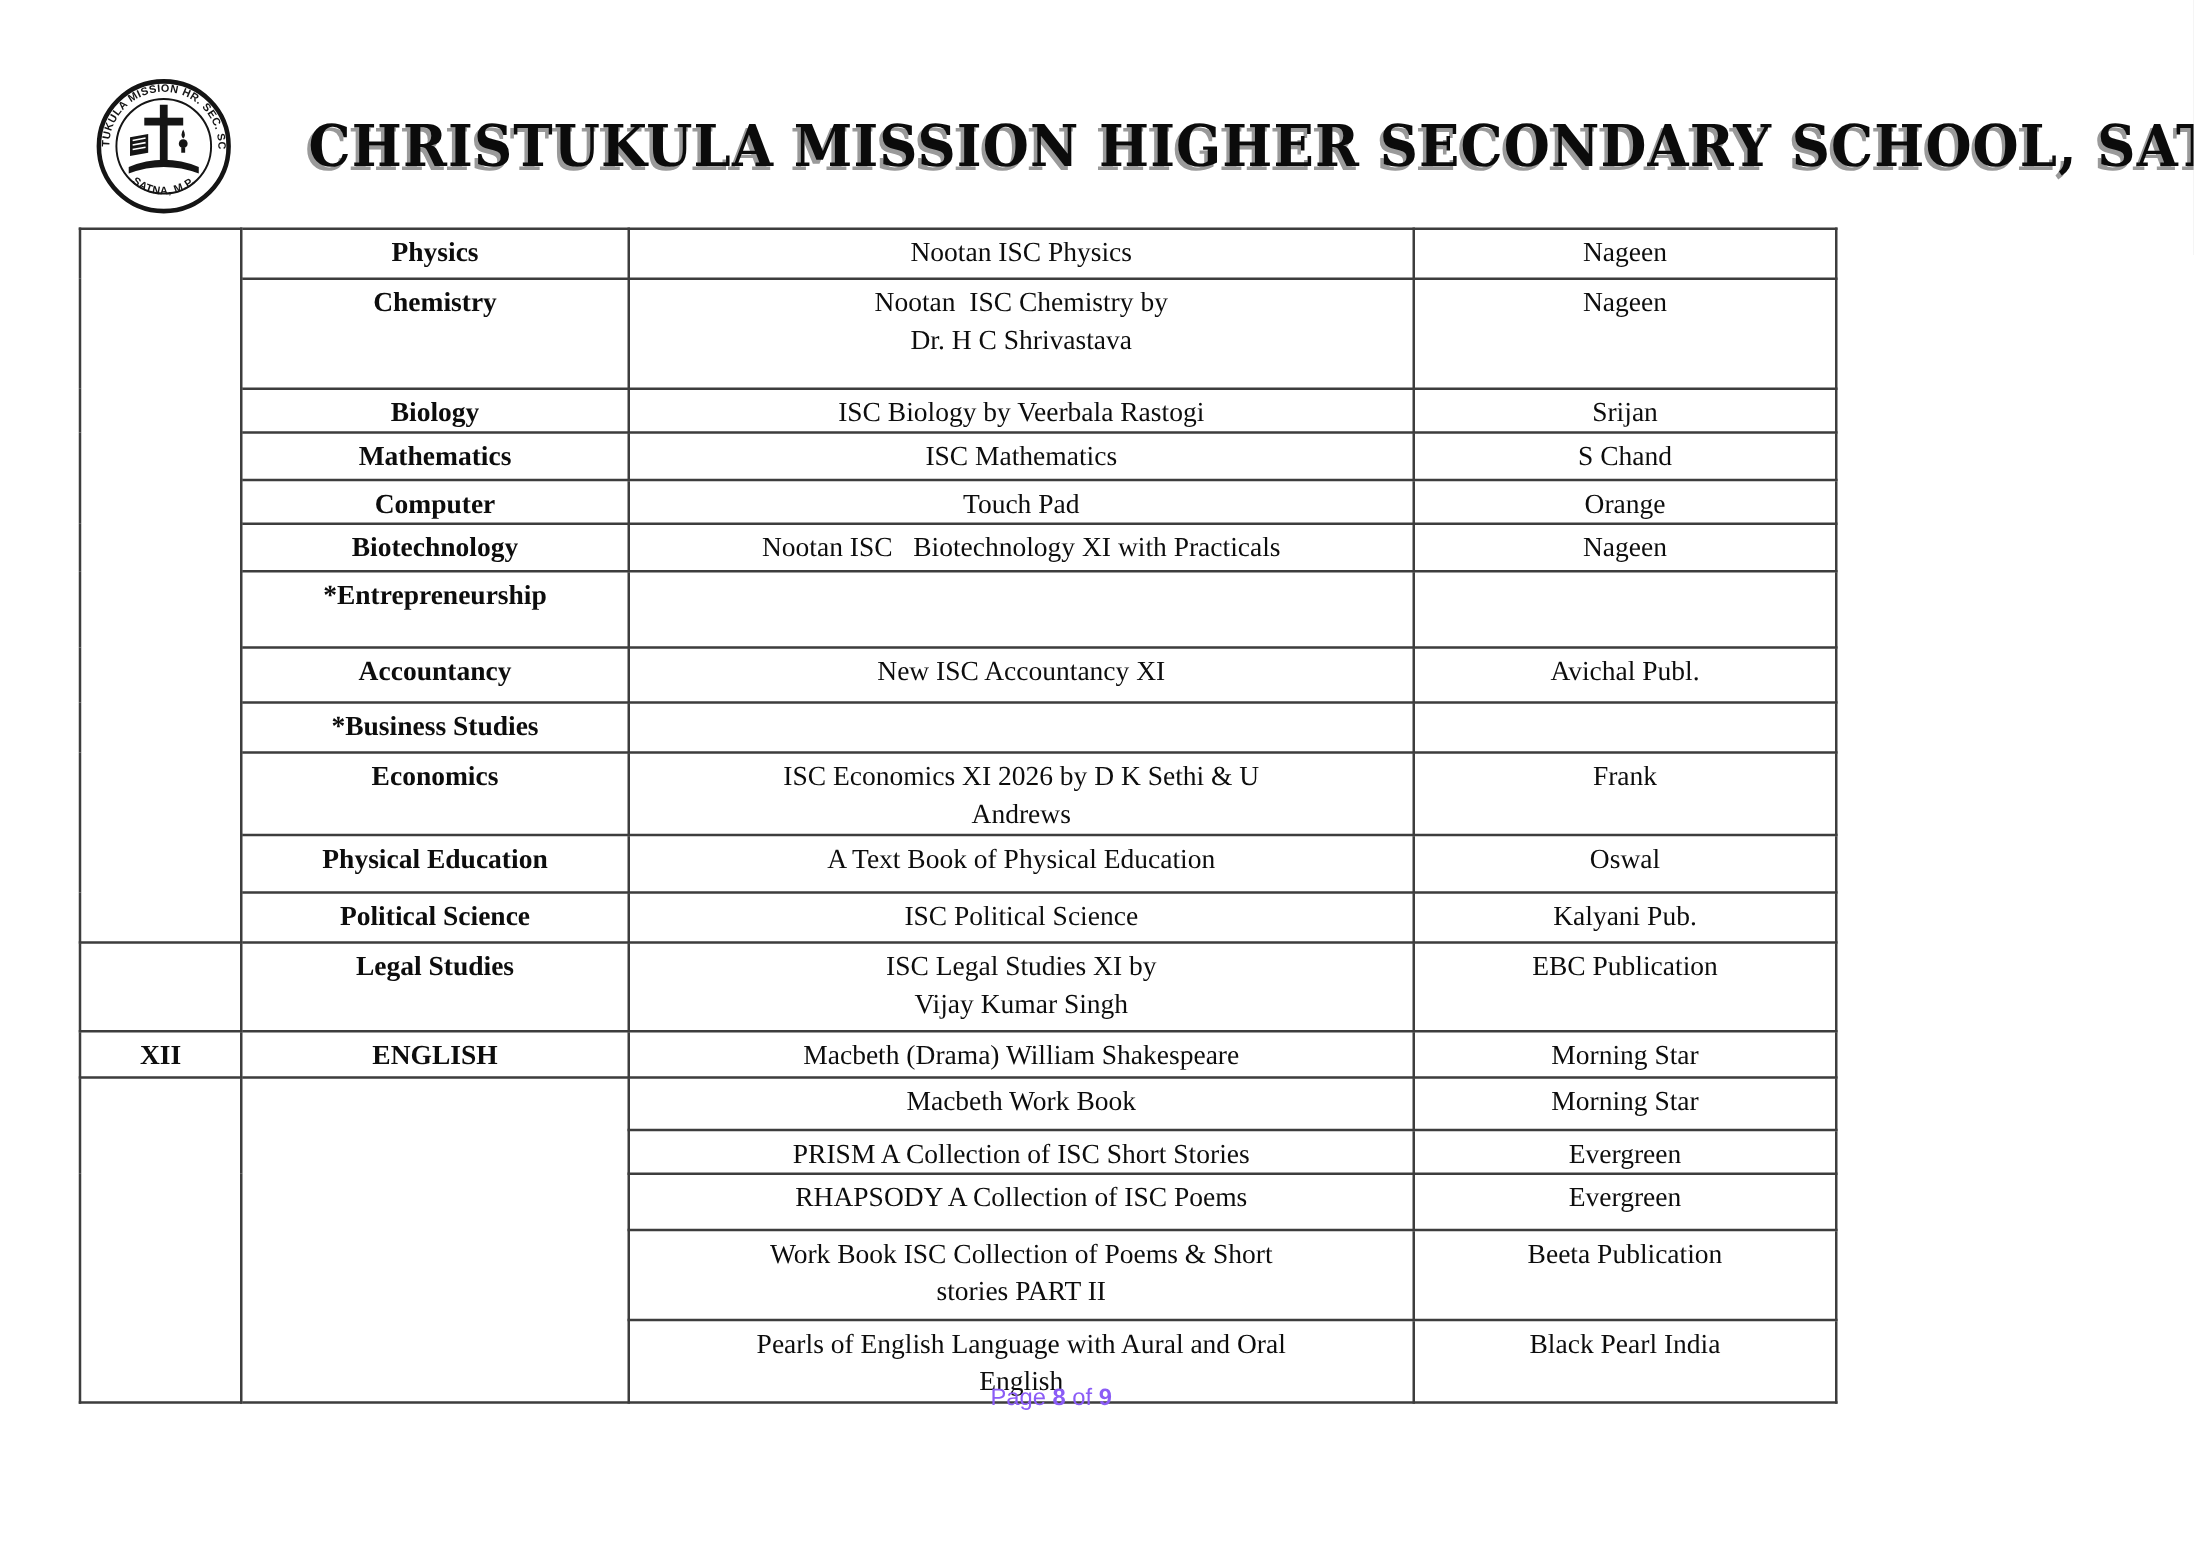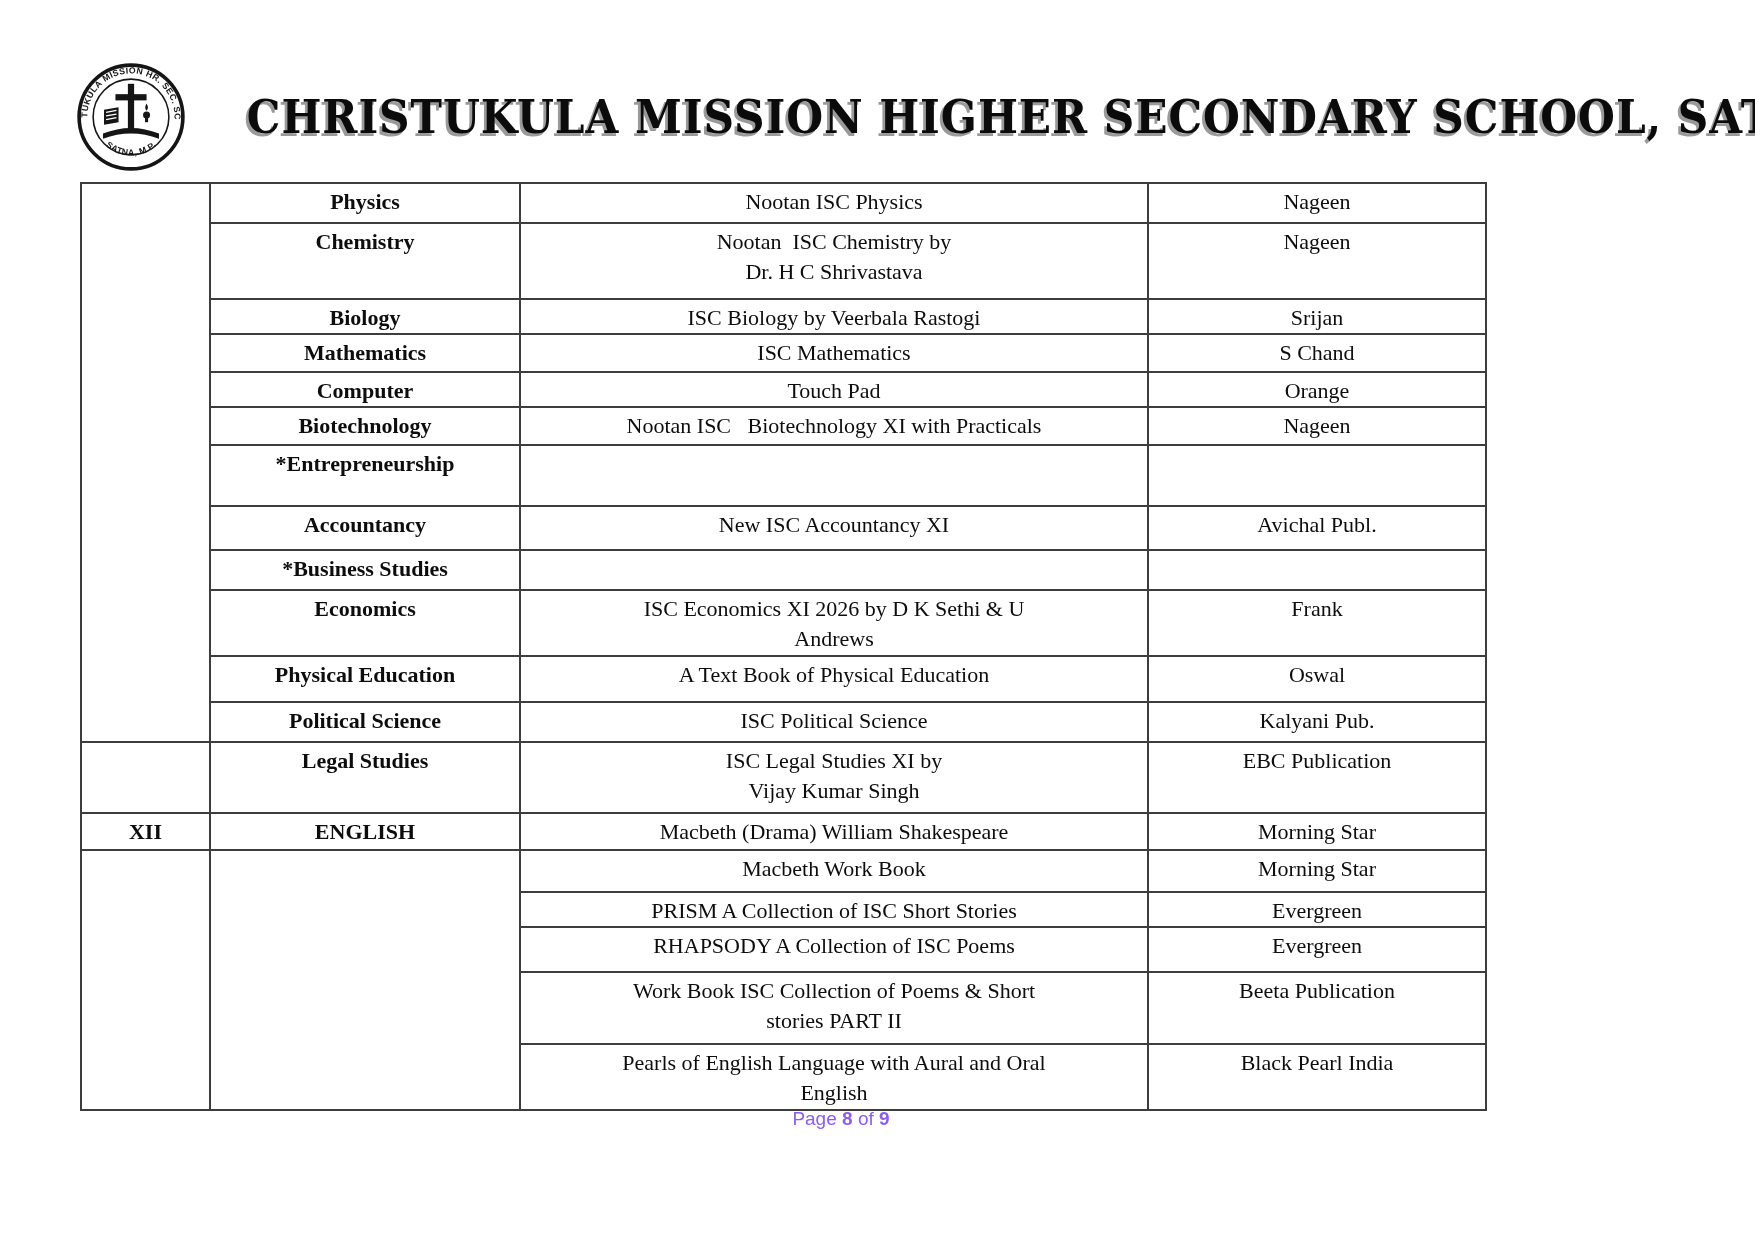--- a/index.html
+++ b/index.html
@@ -24,21 +24,21 @@
     letter-spacing:1px;
     line-height:66px;
     color:#0b0b0b;
     text-shadow:-3px 3px 0 #9a9a9a;
     transform:scaleX(0.92);
     transform-origin:50% 50%;
     white-space:nowrap;
   }
   
   table.booklist{
-    position:absolute;left:80px;top:182px;
+    position:absolute;left:63px;top:182px;
     border-collapse:collapse;table-layout:fixed;
     width:1405px;
   }
   table.booklist td{
     border:2px solid #3d3d3d;
     vertical-align:top;
     text-align:center;
     font-size:22px;
     line-height:30px;
     padding:3px 8px 0 8px;
@@ -106,21 +106,21 @@
         <col style="width:628px">
         <col style="width:338px">
     </colgroup>
     <tbody>
       <tr style="height:40px">
         <td class="cls" rowspan="12"></td>
         <td class="sub">Physics</td>
         <td class="book">Nootan ISC Physics</td>
         <td class="pub">Nageen</td>
       </tr>
-      <tr style="height:76px">
+      <tr style="height:88px">
         <td class="sub">Chemistry</td>
         <td class="book">Nootan  ISC Chemistry by
 Dr. H C Shrivastava</td>
         <td class="pub">Nageen</td>
       </tr>
       <tr style="height:32px">
         <td class="sub">Biology</td>
         <td class="book">ISC Biology by Veerbala Rastogi</td>
         <td class="pub">Srijan</td>
       </tr>

